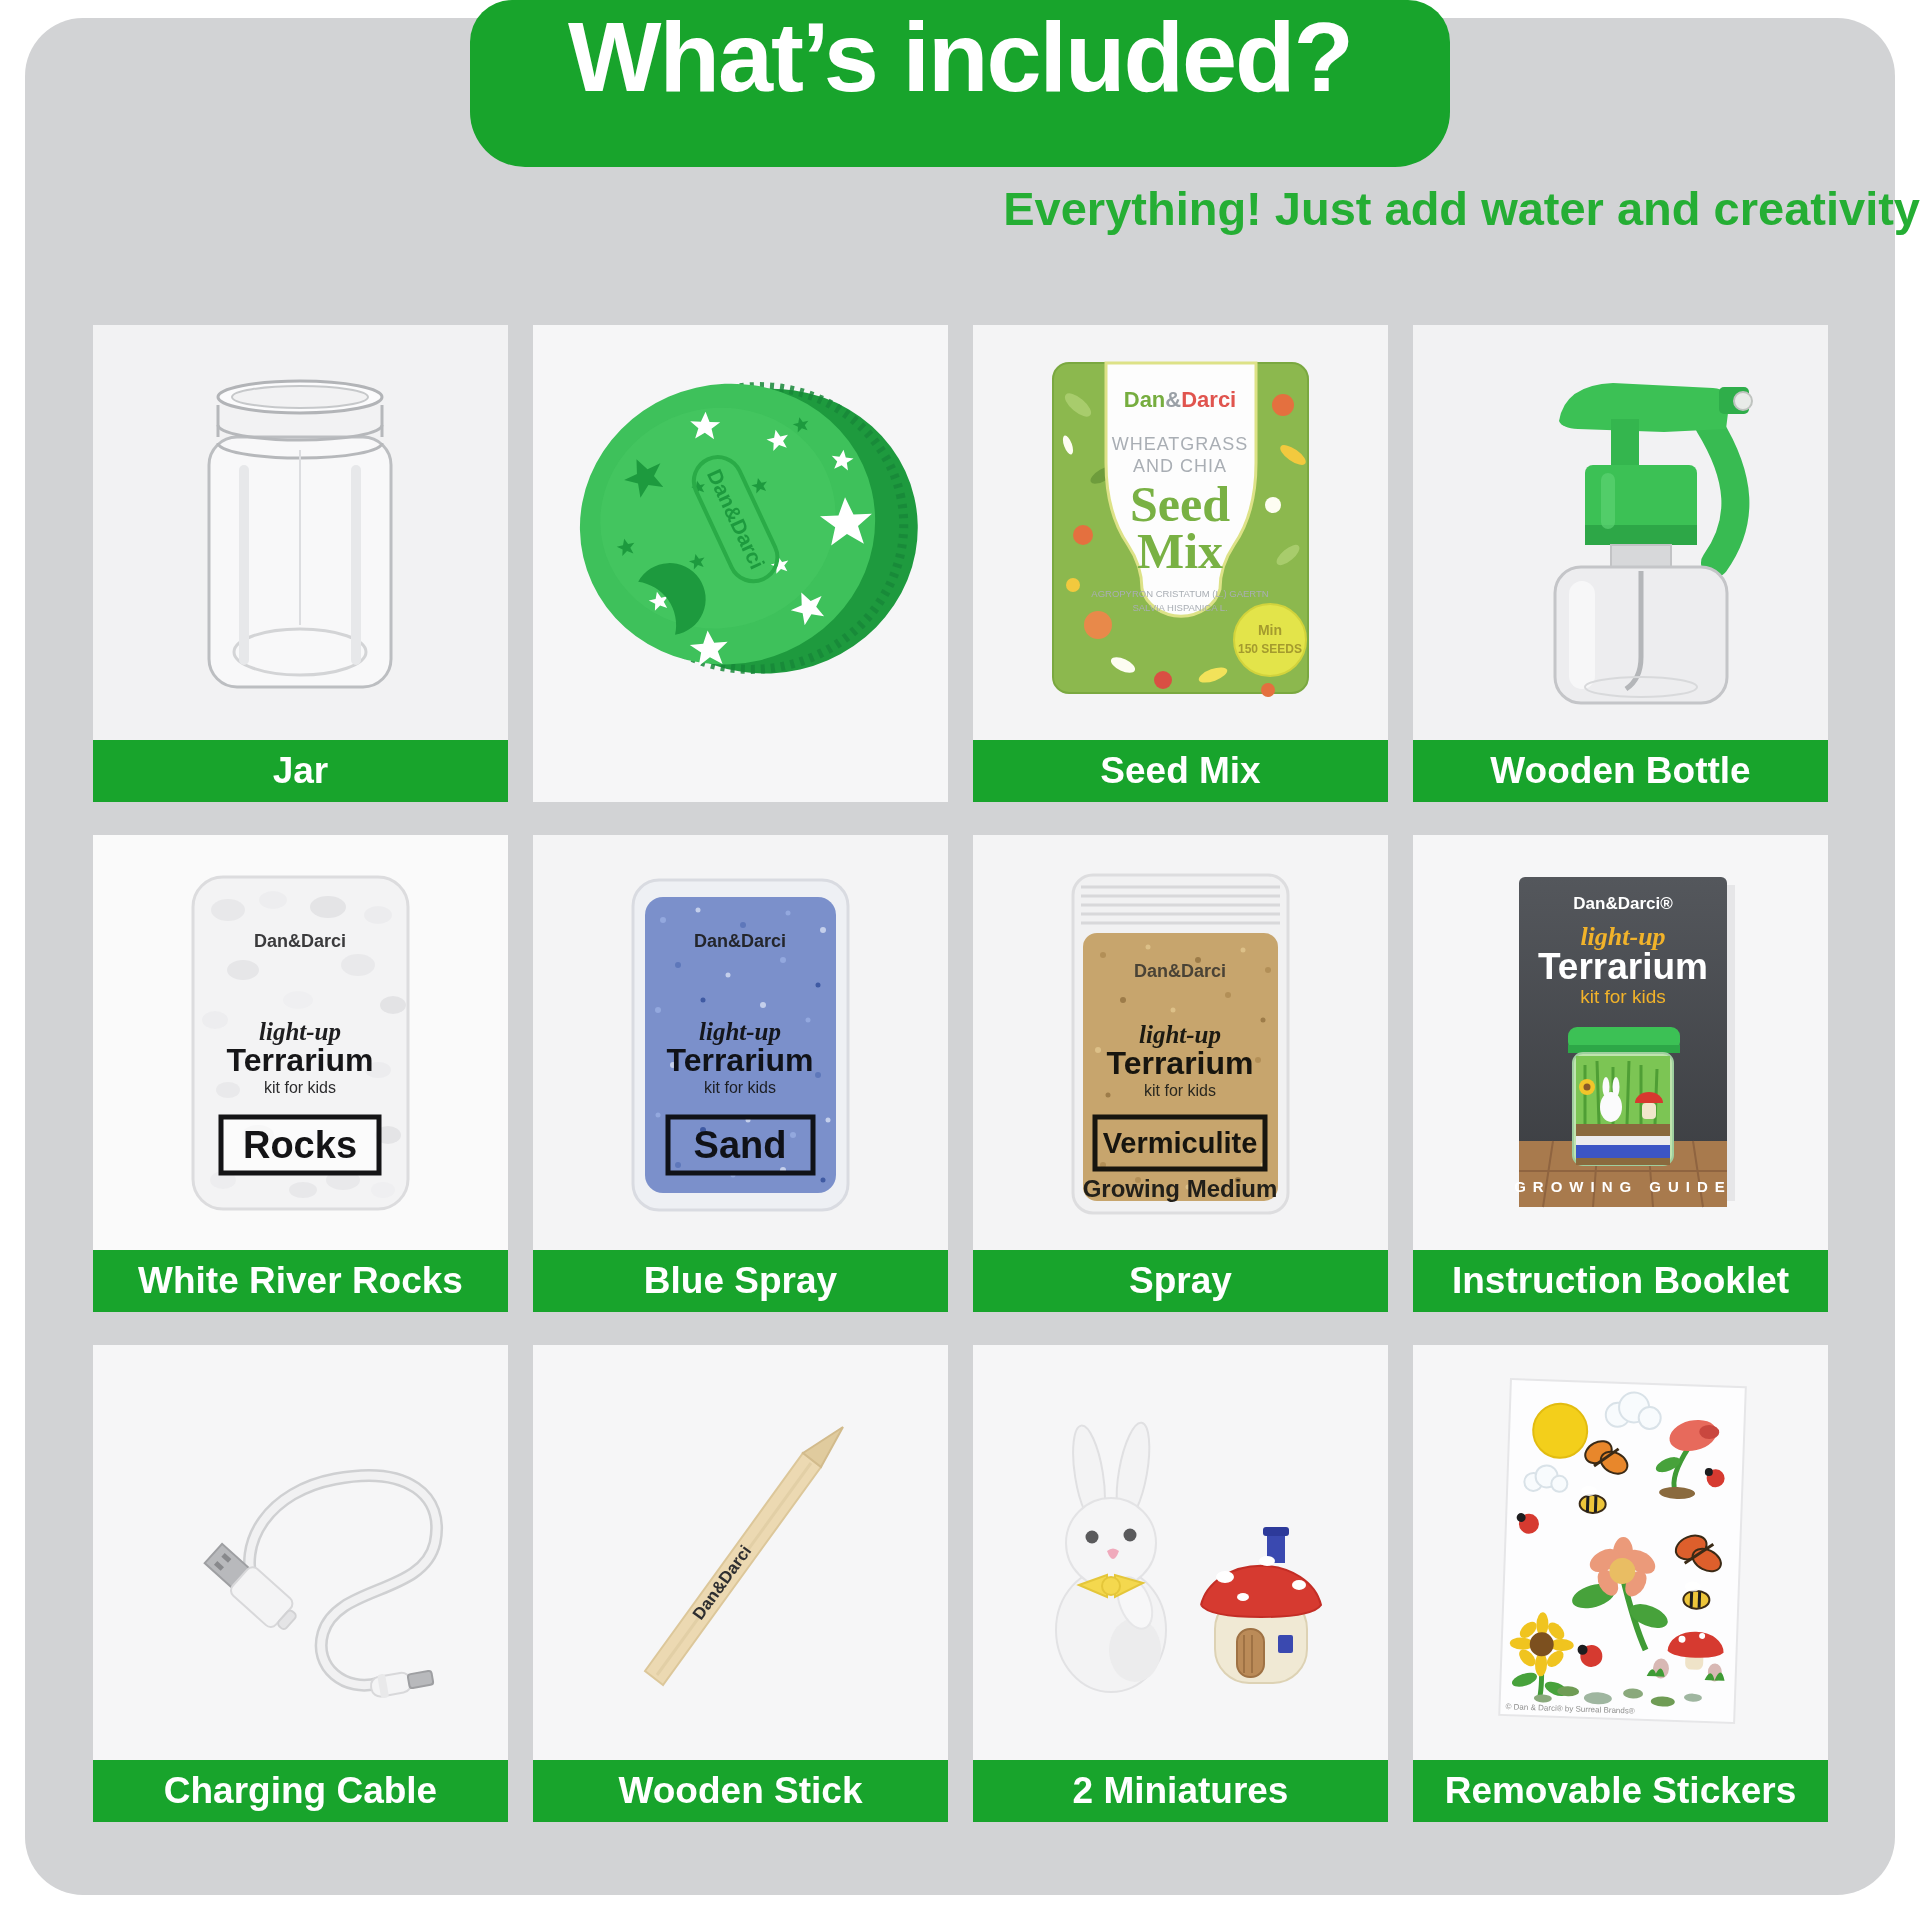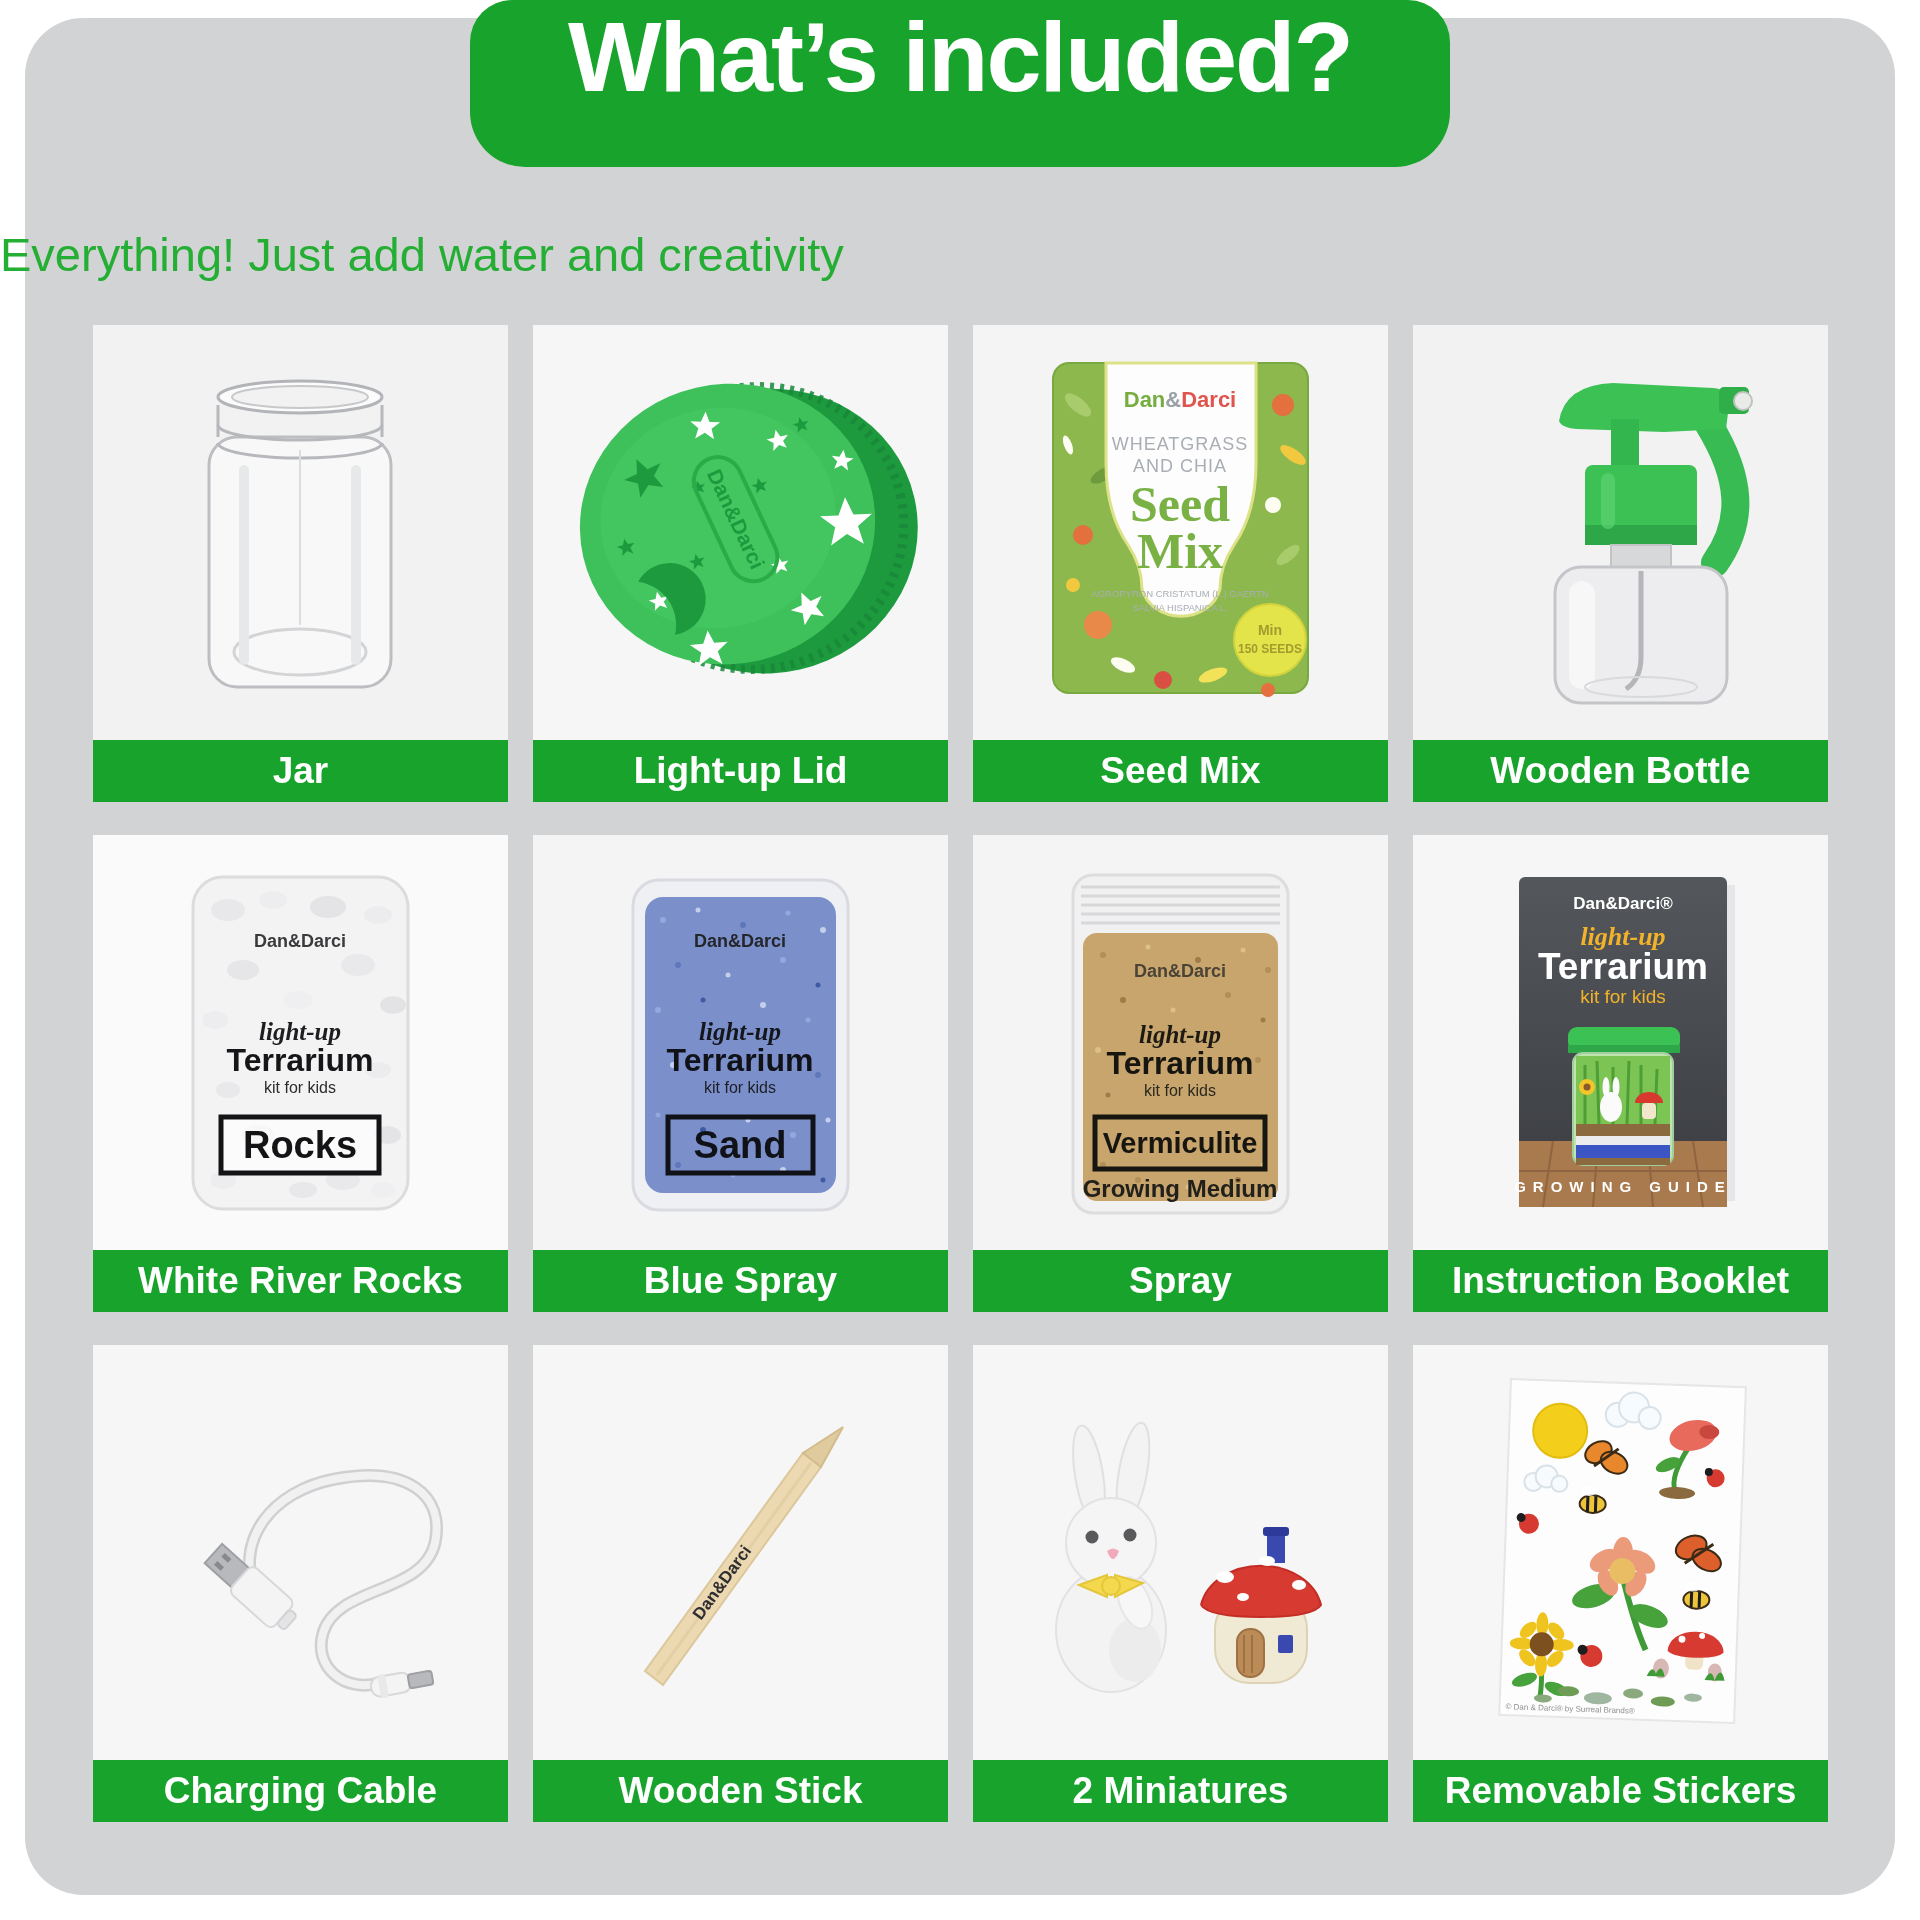--- a/index.html
+++ b/index.html
@@ -6,22 +6,22 @@
     --green:#18a42c; --green2:#25ae34; --panel:#d2d3d5; --cardbg:#f6f6f7;
   }
   html,body{margin:0;padding:0;background:#ffffff;}
   #page{position:relative;width:1920px;height:1920px;background:#ffffff;overflow:hidden;
         font-family:"Liberation Sans",sans-serif;}
   .panel{position:absolute;left:25px;top:18px;width:1870px;height:1877px;
          background:var(--panel);border-radius:58px;}
   .banner{position:absolute;left:470px;top:0;width:980px;height:167px;background:var(--green);
           border-radius:42px 42px 55px 55px;display:flex;justify-content:center;}
   .title{color:#ffffff;font-size:99px;font-weight:700;letter-spacing:-2px;padding-bottom:8px;}
-  .subtitle{position:absolute;top:181px;left:0;width:100%;text-align:left;
-            font-size:47px;font-weight:400;color:var(--green2);margin-top:46px;}
+  .subtitle{position:absolute;top:181px;left:0;width:100%;text-align:right;
+            font-size:47px;font-weight:700;color:var(--green2);}
   .grid{position:absolute;left:93px;top:325px;display:grid;
         grid-template-columns:repeat(4,415px);grid-auto-rows:477px;column-gap:25px;row-gap:33px;}
   .card{background:var(--cardbg);display:flex;flex-direction:column;text-align:center;}
   .card-img{height:415px;position:relative;}
   .card-img svg{display:block;width:415px;height:415px;}
   .card-label{height:74px;background:var(--green);color:#ffffff;display:flex;
               align-items:center;justify-content:center;font-size:37px;font-weight:700;}
   text{font-family:"Liberation Sans",sans-serif;}
   .serif{font-family:"Liberation Serif",serif;}
 </style>
@@ -89,21 +89,20 @@
               <use href="#st" transform="translate(290 118) scale(0.8)"></use>
             </g>
             <path d="M96,234 a36,36 0 1 1 24,60 a44,44 0 0 0 -24,-60" fill="#1d9a3e"></path>
             <g transform="rotate(78 205 195)">
               <rect x="139" y="171" width="132" height="48" rx="24" fill="none" stroke="#2aab47" stroke-width="4"></rect>
               <text x="205" y="202" text-anchor="middle" font-size="21" font-weight="700" fill="#1d9a3e">Dan&amp;Darci</text>
             </g>
           </g>
         </svg>
       </div>
-      <div class="card-label">Light-up Lid</div>
     </div>
 
     <div class="card">
       <div class="card-img">
         <svg viewBox="0 0 415 415">
           <rect x="0" y="0" width="415" height="415" fill="#f4f4f5"></rect>
           <rect x="80" y="38" width="255" height="330" rx="16" fill="#8cb84e" stroke="#7aa840" stroke-width="2"></rect>
           <g>
             <ellipse cx="105" cy="80" rx="16" ry="7" transform="rotate(40 105 80)" fill="#a8cc6c"></ellipse>
             <ellipse cx="130" cy="150" rx="14" ry="6" transform="rotate(-30 130 150)" fill="#6e9c3c"></ellipse>

